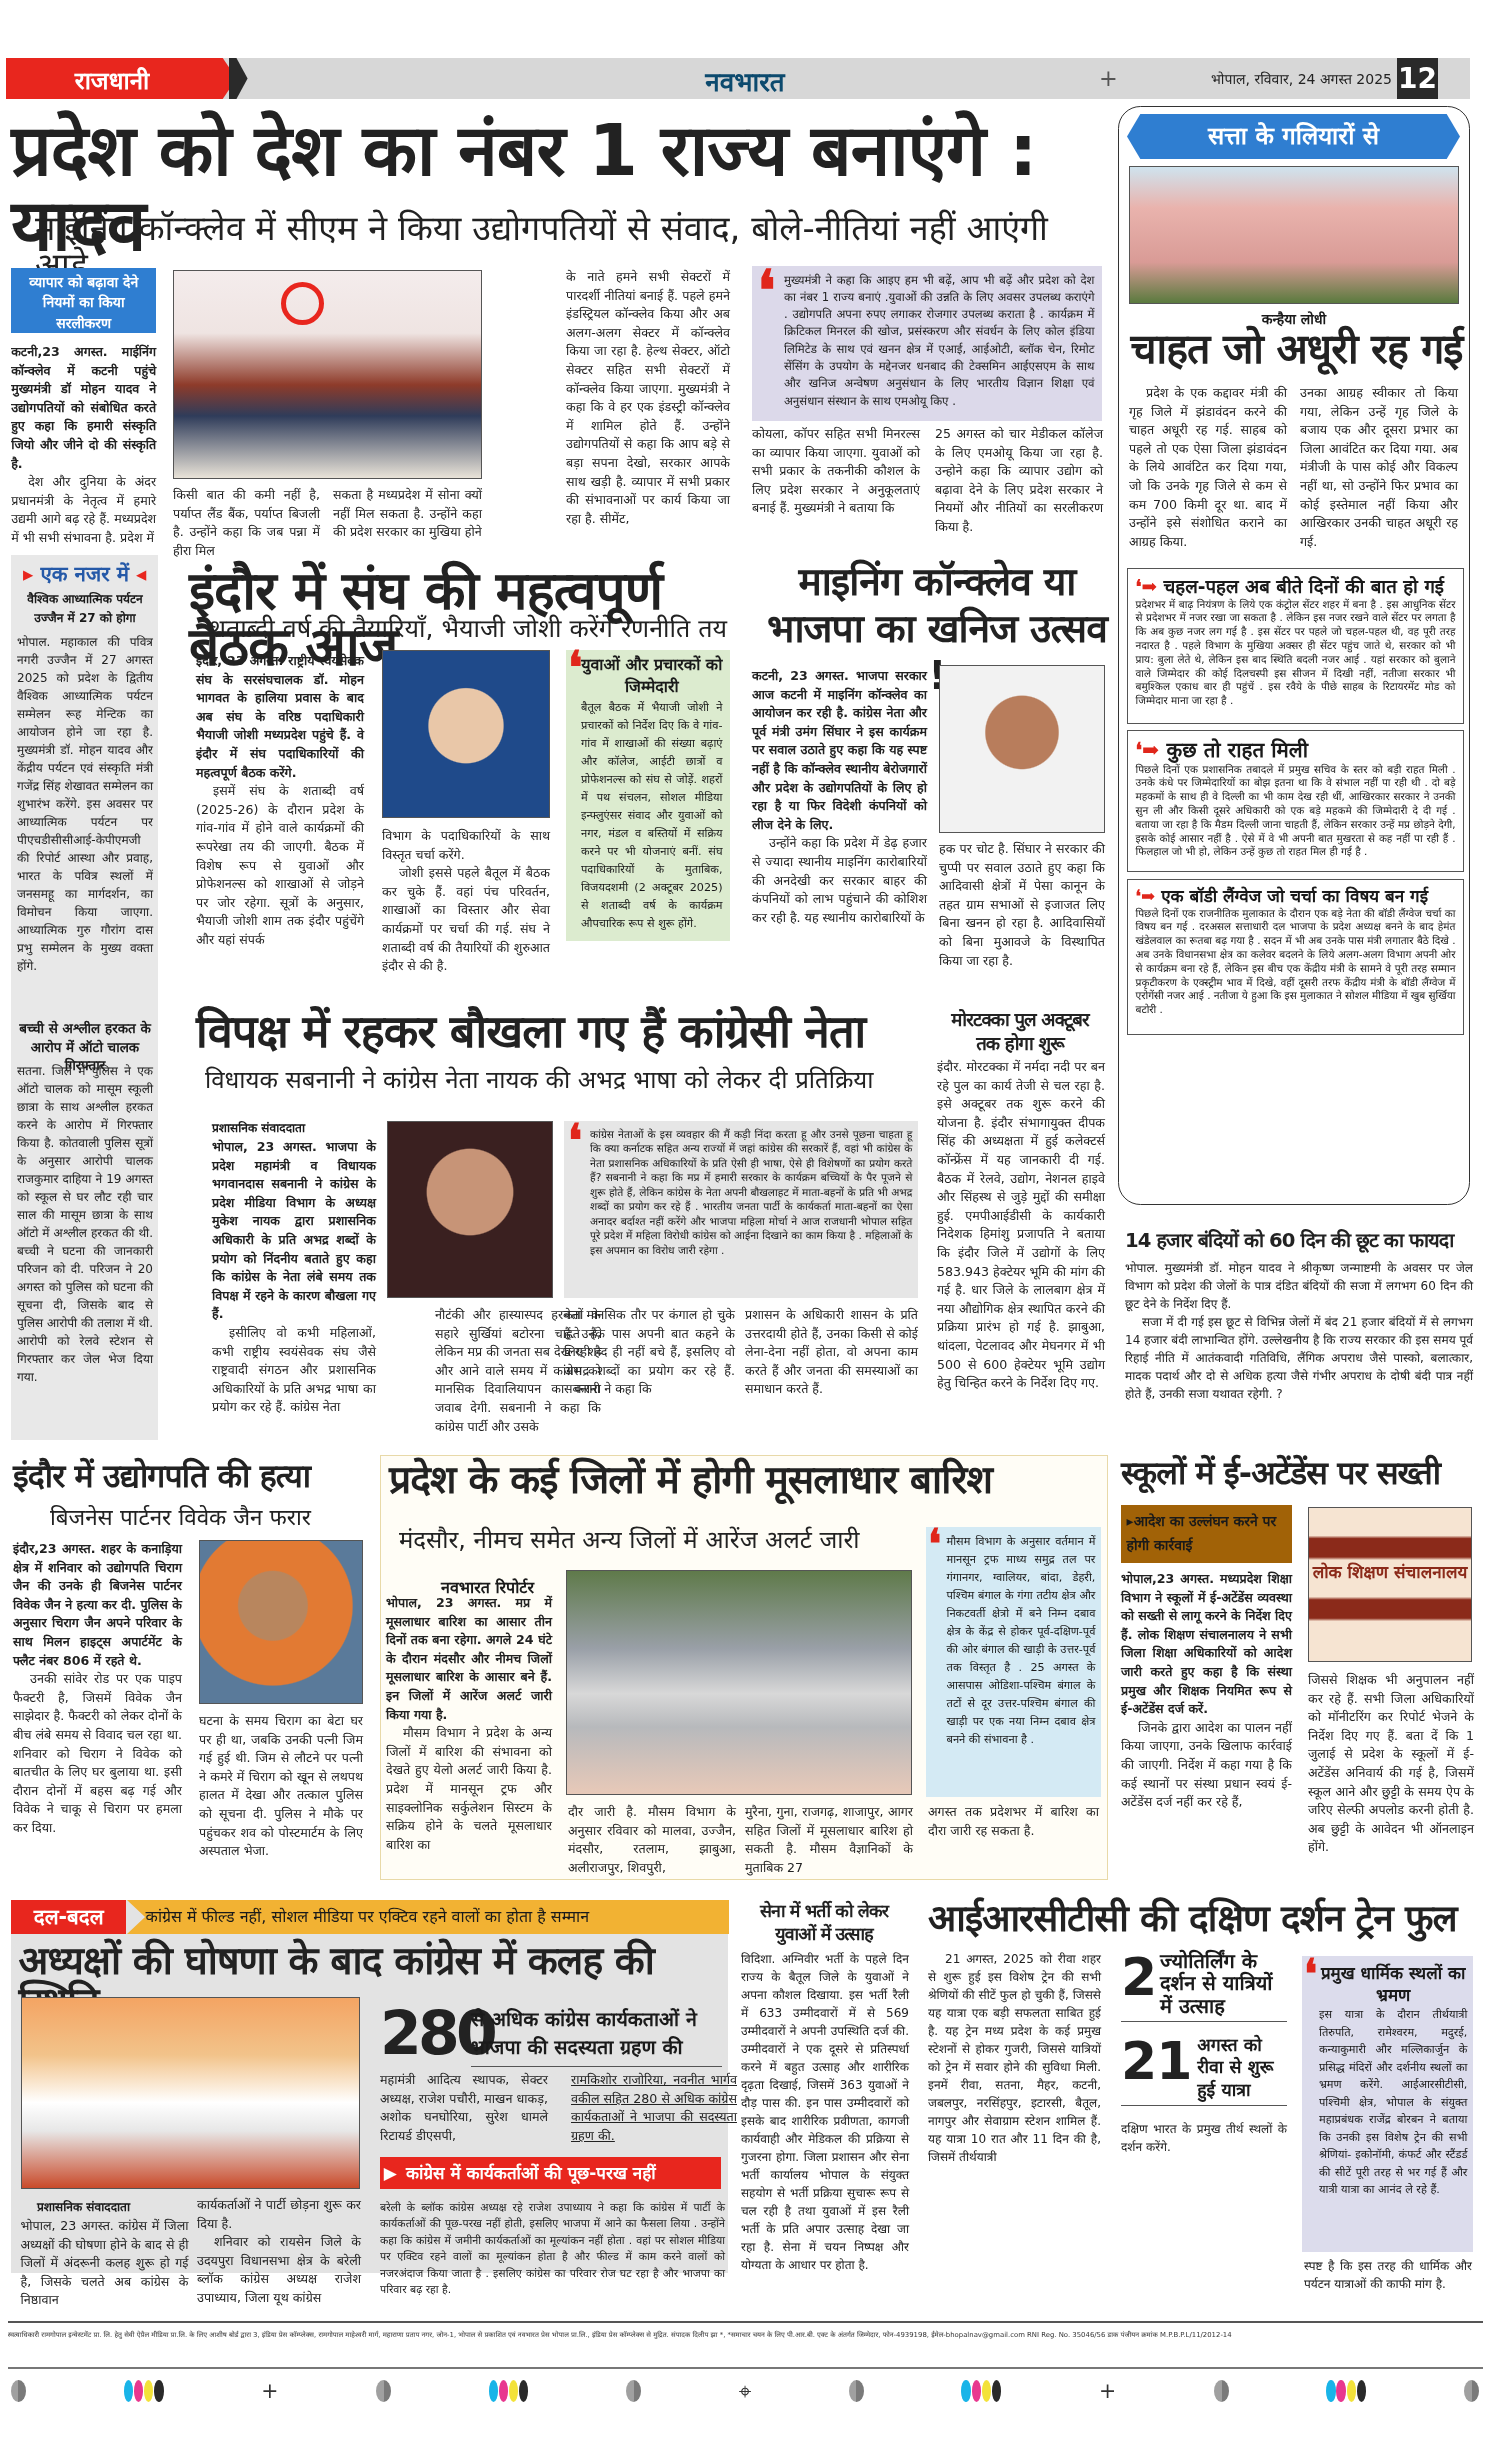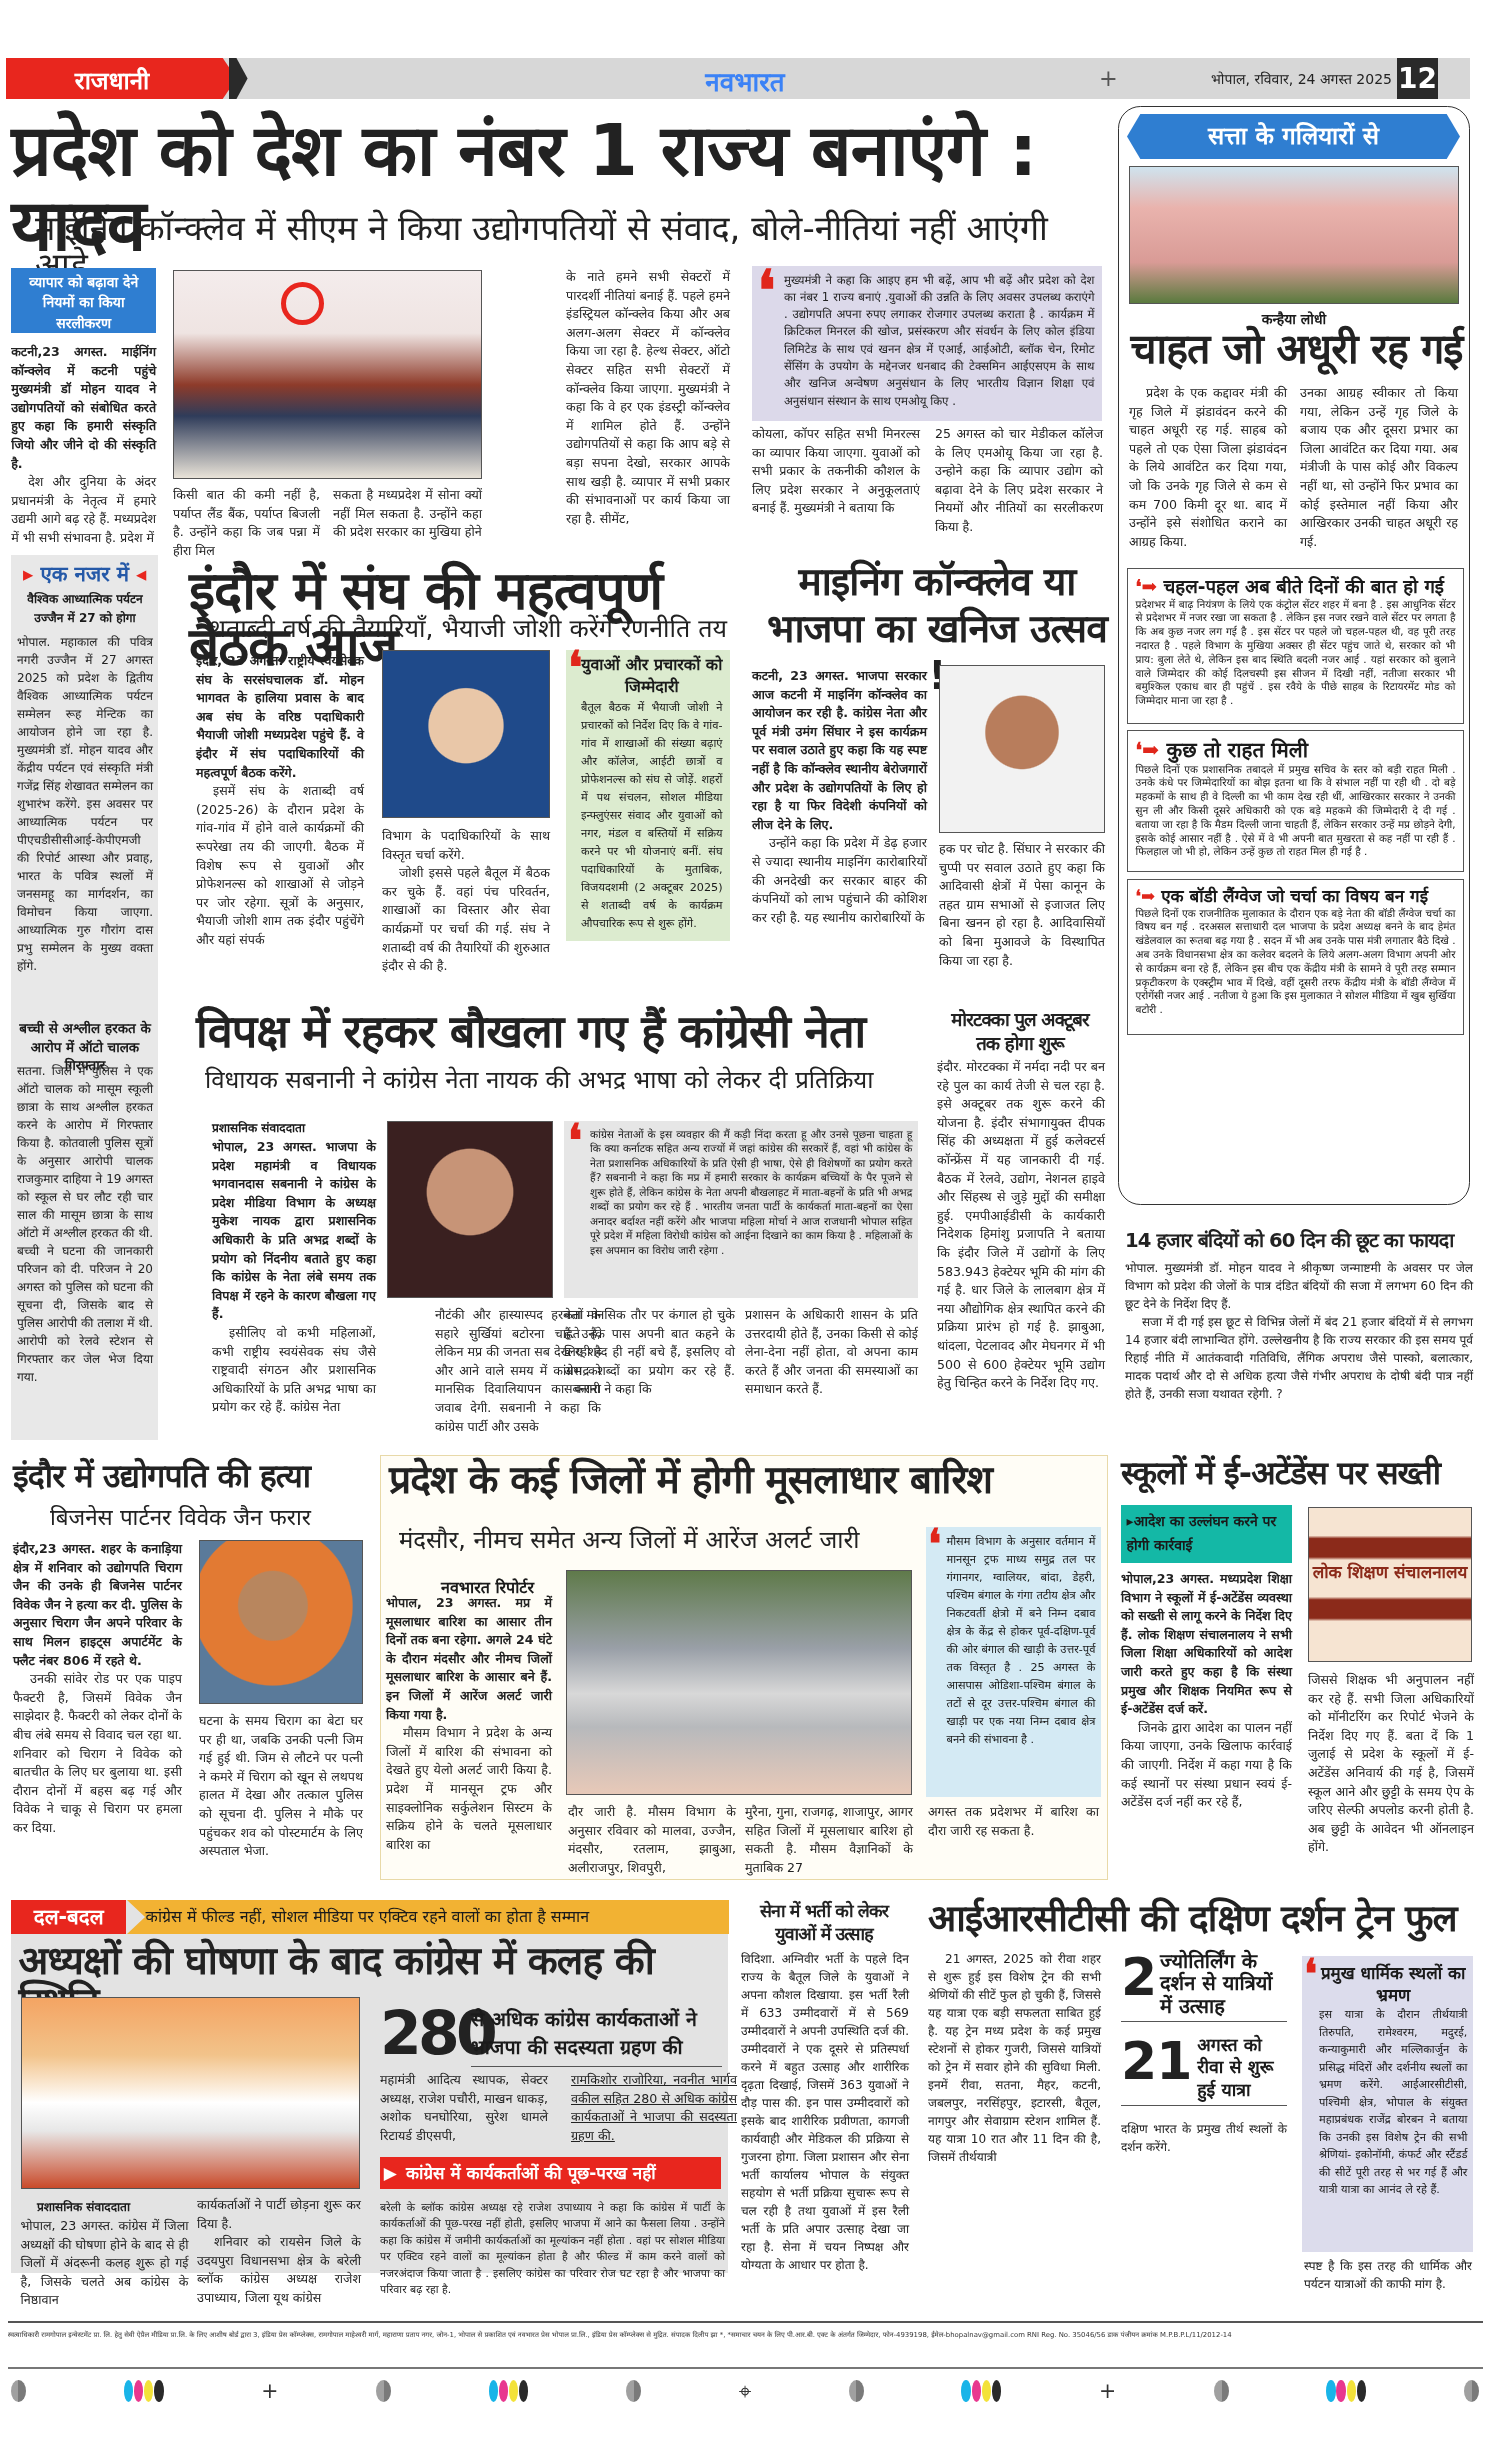--- a/index.html
+++ b/index.html
@@ -14,21 +14,21 @@
 .quote-mark{color:#e0261b;font-weight:bold;font-family:"DejaVu Serif",serif}
 .bold{font-weight:bold}
 </style>
 </head>
 <body>
 
 <div class="abs" style="left:13px;top:58px;width:1457px;height:41px;background:#d7d7d7;"></div>
 <div class="abs" style="left:5.6px;top:58px;width:231px;height:41px;background:#e8261e;clip-path:polygon(0 0,94% 0,100% 50%,94% 100%,0 100%);"></div>
 <div class="abs" style="left:229px;top:58px;width:18.6px;height:41px;background:#2a2a2a;clip-path:polygon(0 0,40% 0,100% 50%,40% 100%,0 100%);"></div>
 <div class="abs bold" style="left:28px;top:63px;width:168px;color:#fff;font-size:24px;text-align:center;">राजधानी</div>
-<div class="abs bold" style="left:652px;top:63px;width:186px;font-size:26px;text-align:center;color:#3b82f6;">नवभारत</div>
+<div class="abs bold" style="left:652px;top:63px;width:186px;font-size:26px;text-align:center;color:#0c4a6e;">नवभारत</div>
 <div class="abs" style="left:1099px;top:65px;font-size:22.4px;color:#555;">+</div>
 <div class="abs" style="left:1192px;top:69px;width:200px;font-size:14px;text-align:right;color:#222;">भोपाल, रविवार, 24 अगस्त 2025</div>
 <div class="abs bold" style="left:1397px;top:58px;width:41px;height:41px;background:#2a2a2a;color:#fff;font-size:28px;text-align:center;line-height:41px;">12</div>
 
 <div class="abs hl" style="left:11.2px;top:114px;width:1090px;font-size:71px;">प्रदेश को देश का नंबर 1 राज्य बनाएंगे : यादव</div>
 <div class="abs sub" style="left:35px;top:210px;width:1071px;font-size:34px;">माईनिंग कॉन्क्लेव में सीएम ने किया उद्योगपतियों से संवाद, बोले-नीतियां नहीं आएंगी आड़े</div>
 <div class="abs" style="left:11.2px;top:268px;width:145px;height:67px;background:#2f7ed1;border-bottom:2.8px solid #fff;padding:3.7px 5.6px;">
   <div class="bold" style="color:#fff;font-size:14px;line-height:20.5px;text-align:center;">व्यापार को बढ़ावा देने नियमों का किया सरलीकरण</div>
 </div>
 <div class="abs txt" style="left:11.2px;top:343px;width:145px;">
@@ -148,21 +148,21 @@
 <div class="abs photo" style="left:566px;top:1570px;width:346px;height:225px;background:linear-gradient(180deg,#5f7a4a 0%,#9aa0a8 35%,#d8d8d8 55%,#b7b9bc 70%,#e8c9b8 100%);"></div>
 <div class="abs txt" style="left:568px;top:1803px;width:168px;">दौर जारी है. मौसम विभाग के अनुसार रविवार को मालवा, उज्जैन, मंदसौर, रतलाम, झाबुआ, अलीराजपुर, शिवपुरी,</div>
 <div class="abs txt" style="left:745px;top:1803px;width:168px;">मुरैना, गुना, राजगढ़, शाजापुर, आगर सहित जिलों में मूसलाधार बारिश हो सकती है. मौसम वैज्ञानिकों के मुताबिक 27</div>
 <div class="abs" style="left:926px;top:1527px;width:175px;height:270px;background:#d4eaf4;padding:5.6px 5.6px 5.6px 20.5px;">
   <span class="abs quote-mark" style="left:1.9px;top:-7.5px;font-size:41px;">❛</span>
   <div style="font-size:11.2px;line-height:18px;text-align:justify;">मौसम विभाग के अनुसार वर्तमान में मानसून ट्रफ माध्य समुद्र तल पर गंगानगर, ग्वालियर, बांदा, डेहरी, पश्चिम बंगाल के गंगा तटीय क्षेत्र और निकटवर्ती क्षेत्रो में बने निम्न दबाव क्षेत्र के केंद्र से होकर पूर्व-दक्षिण-पूर्व की ओर बंगाल की खाड़ी के उत्तर-पूर्व तक विस्तृत है . 25 अगस्त के आसपास ओडिशा-पश्चिम बंगाल के तटों से दूर उत्तर-पश्चिम बंगाल की खाड़ी पर एक नया निम्न दबाव क्षेत्र बनने की संभावना है .</div>
 </div>
 <div class="abs txt" style="left:928px;top:1803px;width:171px;">अगस्त तक प्रदेशभर में बारिश का दौरा जारी रह सकता है.</div>
 
 <div class="abs hl" style="left:1121px;top:1457px;width:354px;font-size:32px;">स्कूलों में ई-अटेंडेंस पर सख्ती</div>
-<div class="abs bold" style="left:1121px;top:1505px;width:171px;height:58px;background:#14b8a6;padding:3.7px 5.6px;font-size:14px;line-height:24px;">
+<div class="abs bold" style="left:1121px;top:1505px;width:171px;height:58px;background:#a16207;padding:3.7px 5.6px;font-size:14px;line-height:24px;">
   <span>▸</span><span>आदेश का उल्लंघन करने पर होगी कार्रवाई</span>
 </div>
 <div class="abs photo" style="left:1308px;top:1507px;width:164px;height:155px;background:linear-gradient(180deg,#f6e4d2 0%,#f6e4d2 18%,#8b2a1a 20%,#8b2a1a 32%,#f6e4d2 34%,#f6e4d2 58%,#8b2a1a 60%,#8b2a1a 72%,#f6e4d2 74%);">
   <div style="position:absolute;left:3.7px;top:52px;font-size:17px;color:#8b2a1a;font-weight:bold;">लोक शिक्षण संचालनालय</div>
 </div>
 <div class="abs txt" style="left:1121px;top:1570px;width:171px;">
   <p class="noind bold">भोपाल,23 अगस्त. मध्यप्रदेश शिक्षा विभाग ने स्कूलों में ई-अटेंडेंस व्यवस्था को सख्ती से लागू करने के निर्देश दिए हैं. लोक शिक्षण संचालनालय ने सभी जिला शिक्षा अधिकारियों को आदेश जारी करते हुए कहा है कि संस्था प्रमुख और शिक्षक नियमित रूप से ई-अटेंडेंस दर्ज करें.</p>
   <p>जिनके द्वारा आदेश का पालन नहीं किया जाएगा, उनके खिलाफ कार्रवाई की जाएगी. निर्देश में कहा गया है कि कई स्थानों पर संस्था प्रधान स्वयं ई-अटेंडेंस दर्ज नहीं कर रहे हैं,</p>
 </div>
 <div class="abs txt" style="left:1308px;top:1671px;width:166px;">जिससे शिक्षक भी अनुपालन नहीं कर रहे हैं. सभी जिला अधिकारियों को मॉनीटरिंग कर रिपोर्ट भेजने के निर्देश दिए गए हैं. बता दें कि 1 जुलाई से प्रदेश के स्कूलों में ई-अटेंडेंस अनिवार्य की गई है, जिसमें स्कूल आने और छुट्टी के समय ऐप के जरिए सेल्फी अपलोड करनी होती है. अब छुट्टी के आवेदन भी ऑनलाइन होंगे.</div>

